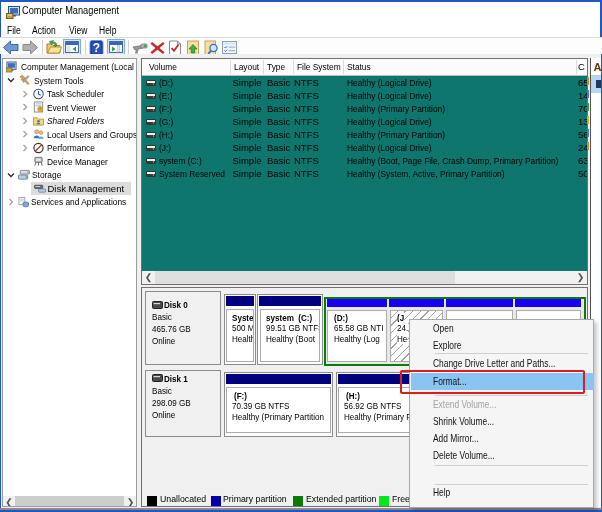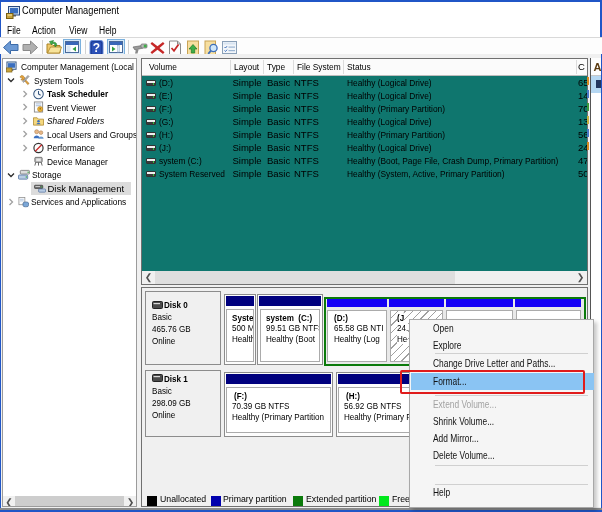--- a/index.html
+++ b/index.html
@@ -138,21 +138,21 @@
     <svg class="chev" style="left:3px;" viewBox="0 0 10 10">
         <path d="M2 3.5 L5 6.5 L8 3.5" fill="none" stroke="#2b2b2b" stroke-width="1.3"></path>
       </svg>
     <svg class="ticon" style="left:16px;" width="11" height="12" viewBox="0 0 12 12">
       <path d="M3.2 1 C2 1 1.2 2 1.4 3.2 L3 3 L3.4 4.8 L2 5.4 C3 6.6 4.6 6.4 5.2 5.6 L9.5 11 L11 9.8 L6.2 4.8 C6.6 3.4 5.4 1.6 3.2 1 Z" fill="#e8a33d" stroke="#9a6a14" stroke-width="0.6"></path>
       <path d="M9.8 1 L11 2.2 L5 8.6 L3.8 7.4 Z" fill="#b0b0b0" stroke="#707070" stroke-width="0.6"></path>
     </svg>
     <span class="lbl" style="left:31px;">System Tools</span>
   </div>
 
-  <div class="trow" style="top:28.5px;font-weight:bold;">
+  <div class="trow" style="top:28.5px;">
     <svg class="chev" style="left:16.5px;" viewBox="0 0 10 10">
         <path d="M3.5 2 L6.5 5 L3.5 8" fill="none" stroke="#a0a0a0" stroke-width="1.3"></path>
       </svg>
     <svg class="ticon" style="left:30px;" width="11" height="12" viewBox="0 0 12 12">
       <circle cx="6" cy="6" r="5.2" fill="#f5f8fb" stroke="#33547e" stroke-width="1.1"></circle>
       <path d="M6 2.8 L6 6 L8.3 7.3" fill="none" stroke="#33547e" stroke-width="1.1"></path>
     </svg>
     <span class="lbl" style="left:43.5px;">Task Scheduler</span>
   </div>
 
@@ -339,21 +339,21 @@
       <i class="c5">Healthy (Logical Drive)</i>
       <i class="c6">24</i>
     </div>
   <div class="vrow" style="top:95px;">
       <span class="vico"></span>
       <i class="c1">system (C:)</i>
       <i class="c2">Simple</i>
       <i class="c3">Basic</i>
       <i class="c4">NTFS</i>
       <i class="c5">Healthy (Boot, Page File, Crash Dump, Primary Partition)</i>
-      <i class="c6">47</i>
+      <i class="c6">63</i>
     </div>
   <div class="vrow" style="top:108px;">
       <span class="vico"></span>
       <i class="c1">System Reserved</i>
       <i class="c2">Simple</i>
       <i class="c3">Basic</i>
       <i class="c4">NTFS</i>
       <i class="c5">Healthy (System, Active, Primary Partition)</i>
       <i class="c6">50</i>
     </div>

